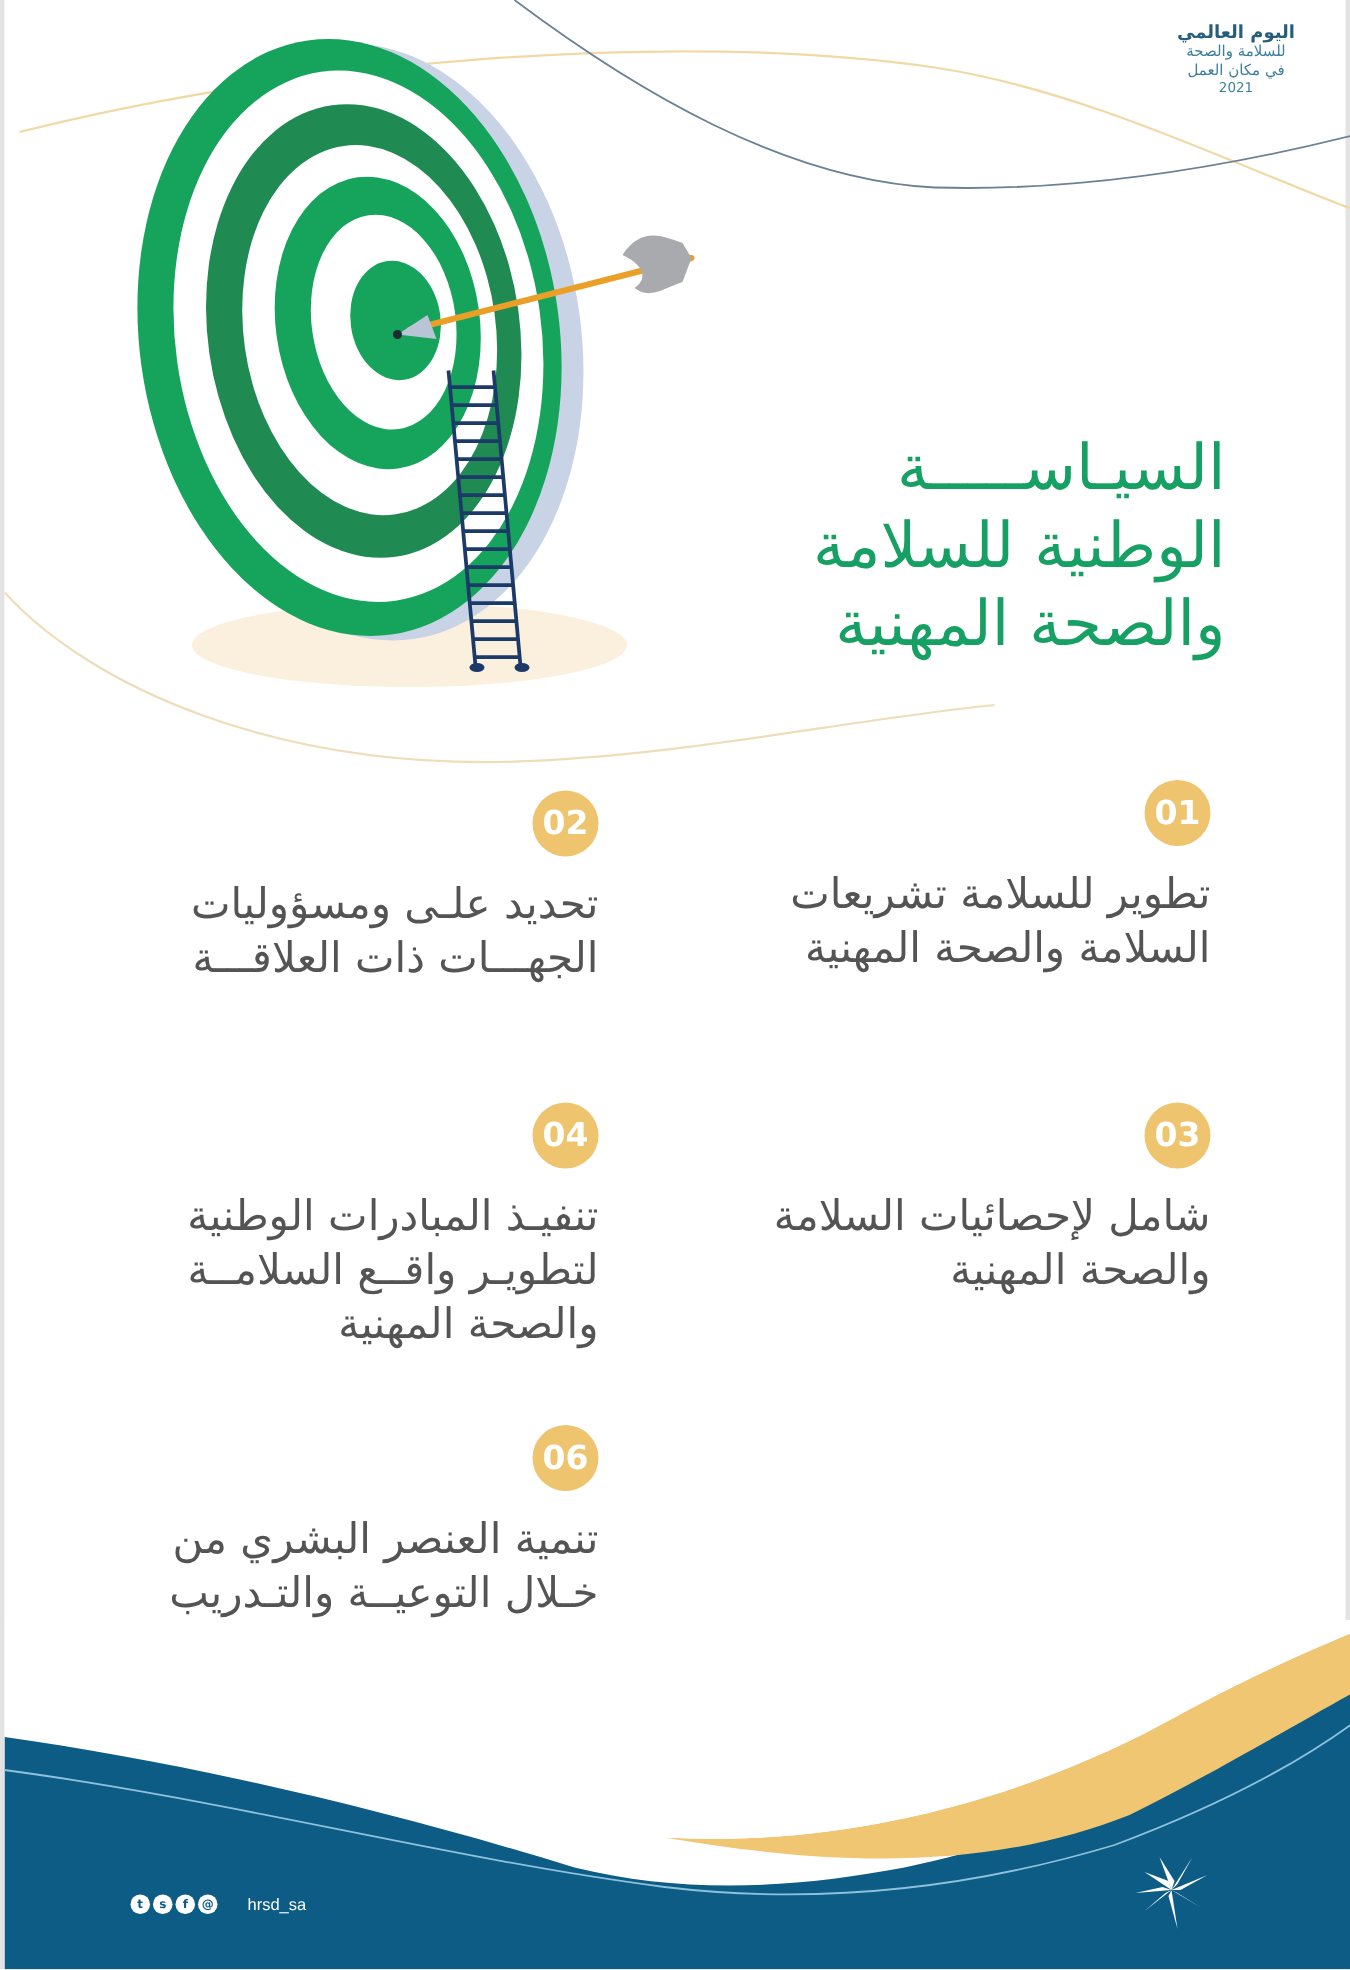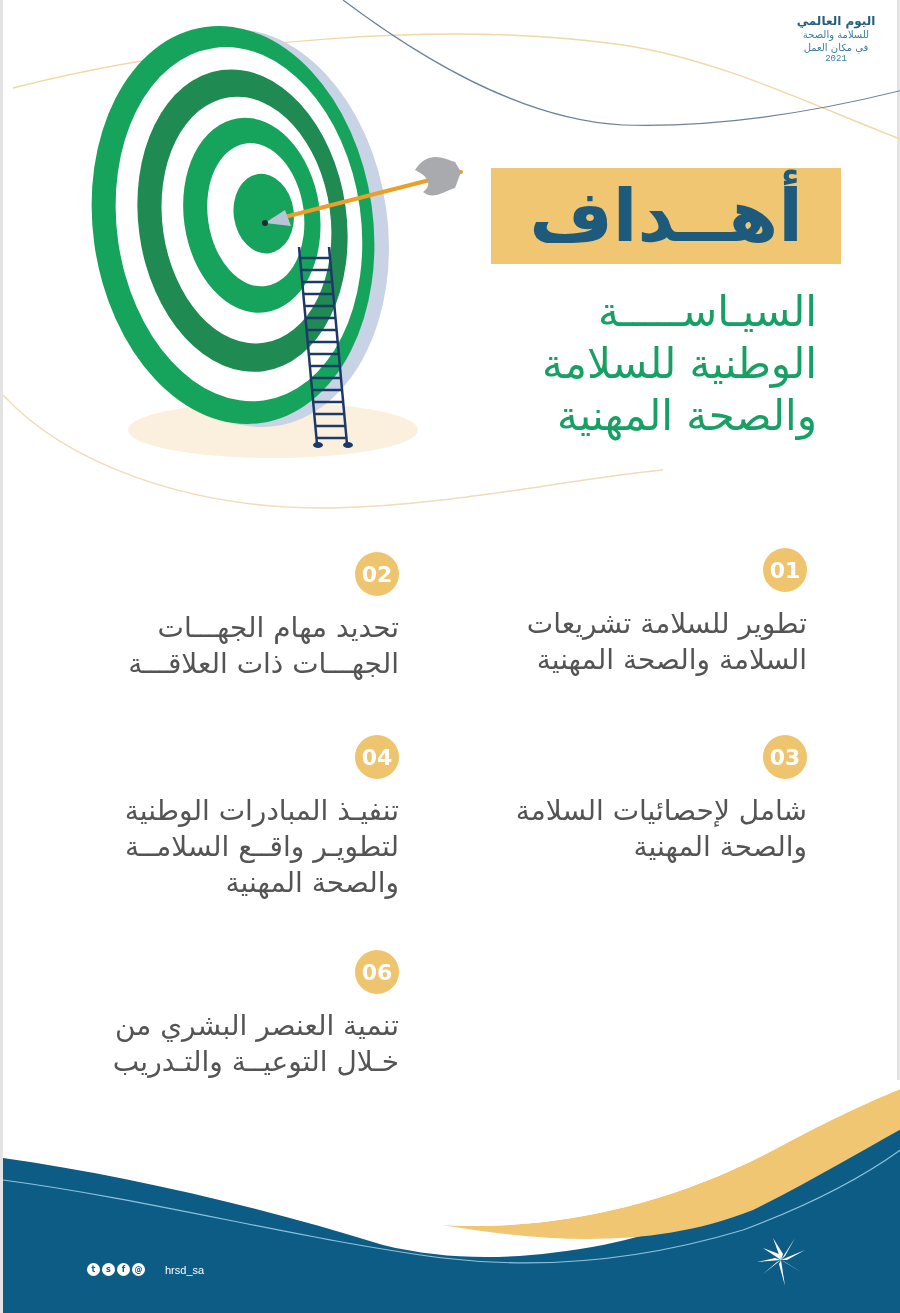--- a/index.html
+++ b/index.html
@@ -1,25 +1,25 @@
 <!DOCTYPE html>
 <html lang="ar"><head>
 <meta charset="utf-8">
 <style>
   html, body { margin: 0; padding: 0; background: #ffffff; }
   body { width: 900px; height: 1313px; position: relative; overflow: hidden;
          font-family: "DejaVu Sans", "Liberation Sans", sans-serif; }
   .page { position: absolute; left: 0; top: 0; width: 900px; height: 1313px;
           background: #ffffff; border-left: 3px solid #e3e3e3; border-right: 3px solid #e3e3e3; box-sizing: border-box; }
   svg.bg { position: absolute; left: 0; top: 0; }
-  .event-tag { position: absolute; top: 14px; right: 16px; width: 90px; text-align: center; direction: rtl;
+  .event-tag { position: absolute; top: 14px; right: 28px; width: 90px; text-align: center; direction: rtl;
                color: #2a6a86; line-height: 1.25; }
   .event-tag .t1 { font-size: 12px; font-weight: bold; color: #255f7c; }
   .event-tag .t2 { font-size: 10px; color: #3c7f9a; }
-  .event-tag .t3 { font-size: 9px; color: #3c7f9a; font-family: Liberation Mono, monospace; }
+  .event-tag .t3 { font-size: 9px; color: #3c7f9a; }
   .title-box { position: absolute; left: 488px; top: 168px; width: 350px; height: 96px;
                background: #f0c672; display: flex; align-items: center; justify-content: center; }
   .title-box span { color: #1d5a7b; font-size: 72px; font-weight: bold; direction: rtl; letter-spacing: 2px; line-height: 1; }
   .subtitle { position: absolute; right: 80px; top: 286px; width: 400px; direction: rtl; text-align: right;
               color: #17a063; font-size: 42px; line-height: 52px; }
   .goal { position: absolute; width: 340px; direction: rtl; text-align: right; }
   .goal .num { position: absolute; right: 0; top: 0; width: 44px; height: 44px; border-radius: 50%;
                background: #eec46e; color: #ffffff; font-weight: bold; font-size: 22px;
                display: flex; align-items: center; justify-content: center; font-family: "DejaVu Sans", sans-serif; }
   .goal .text { position: absolute; right: 0; top: 58px; width: 340px; color: #545455; font-size: 28px; line-height: 36px; }
@@ -92,41 +92,38 @@
     <path d="M0 1180 C 150 1200, 300 1240, 440 1258 C 540 1270, 640 1260, 740 1230 C 820 1200, 870 1170, 900 1148" fill="none" stroke="#8ec1dc" stroke-width="1.2"></path>
   </svg>
 
   <div class="event-tag">
     <div class="t1">اليوم العالمي</div>
     <div class="t2">للسلامة والصحة</div>
     <div class="t2">في مكان العمل</div>
     <div class="t3">2021</div>
   </div>
 
-  <div class="title-box">
-    <span>أهــداف</span>
-  </div>
   <div class="subtitle">
     <div>السيـاســـــة</div>
     <div>الوطنية للسلامة</div>
     <div>والصحة المهنية</div>
   </div>
 
-  <div class="goal" style="right: 90px; top: 548px; height: 140px;">
+  <div class="goal" style="right: 90px; top: 520px; height: 140px;">
     <div class="num">01</div>
     <div class="text">
       <div>تطوير للسلامة تشريعات</div>
       <div>السلامة والصحة المهنية</div>
     </div>
   </div>
 
-  <div class="goal" style="right: 498px; top: 552px; height: 140px;">
+  <div class="goal" style="right: 498px; top: 527px; height: 140px;">
     <div class="num">02</div>
     <div class="text">
-      <div>تحديد مهام الجهـــات</div>
+      <div>تحديد علـى ومسؤوليات</div>
       <div>الجهـــات ذات العلاقـــة</div>
     </div>
   </div>
 
   <div class="goal" style="right: 90px; top: 735px; height: 180px;">
     <div class="num">03</div>
     <div class="text">
       <div>شامل لإحصائيات السلامة</div>
       <div>والصحة المهنية</div>
     </div>

